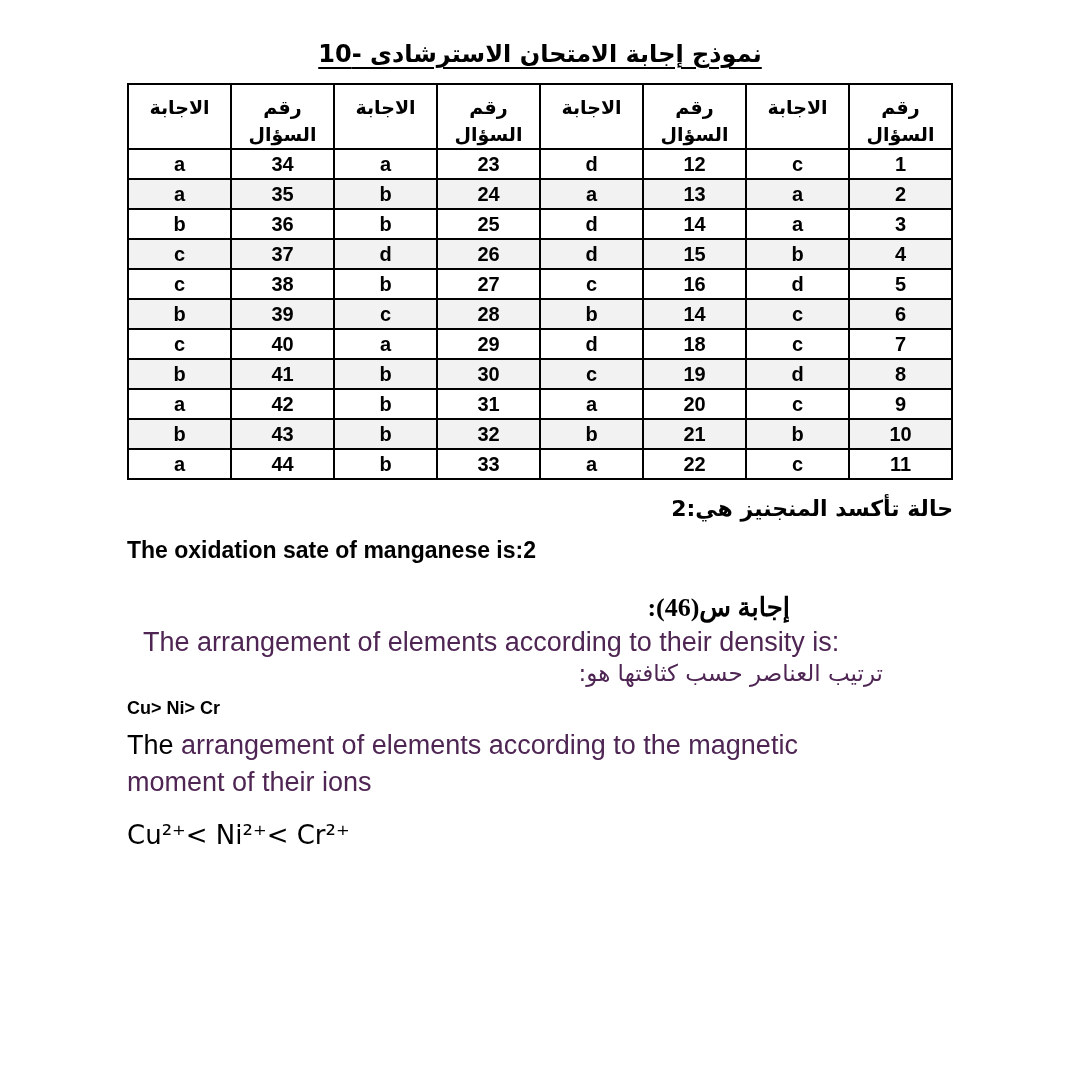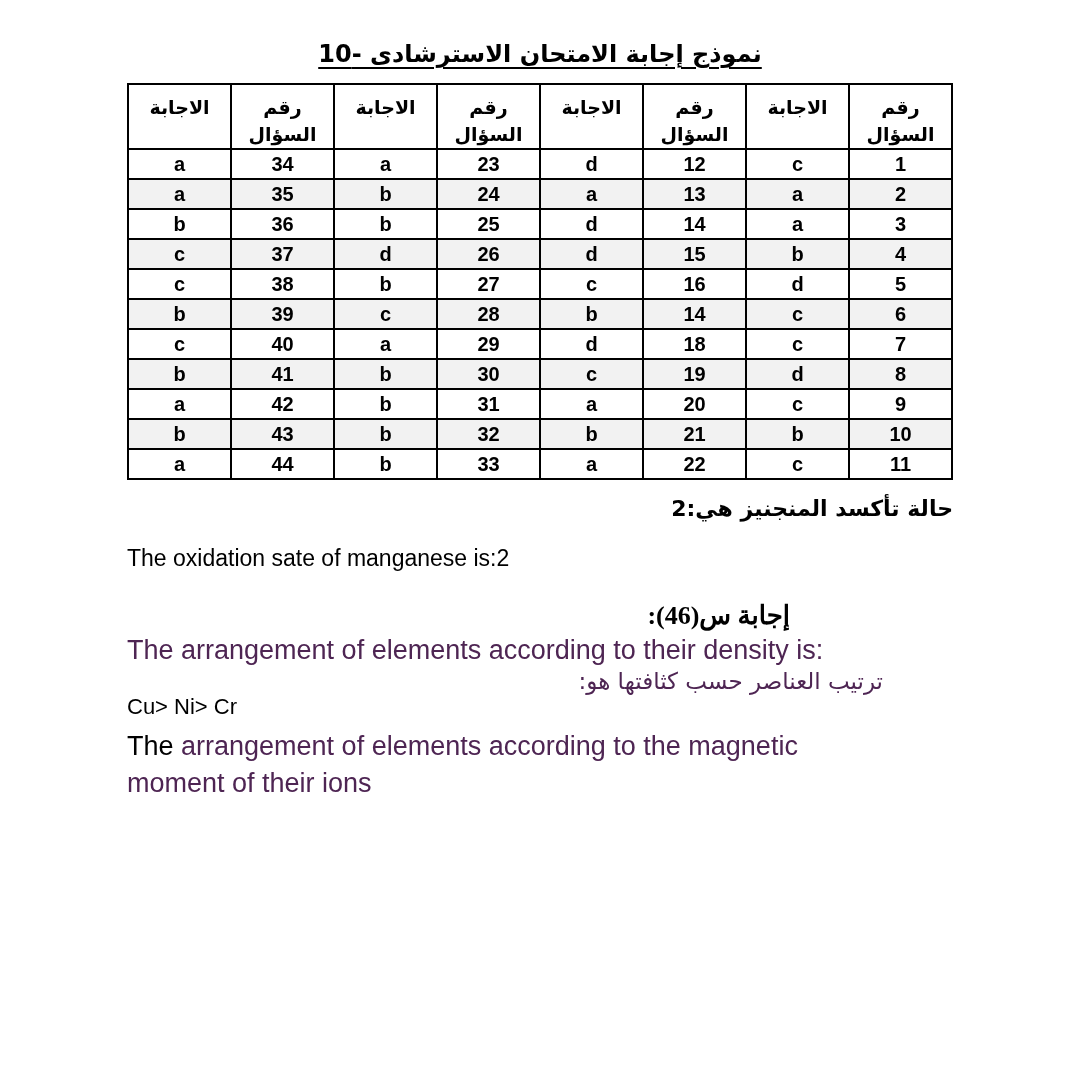--- a/index.html
+++ b/index.html
@@ -73,46 +73,48 @@
     text-underline-offset: 5px;
     font-family: "DejaVu Sans", sans-serif;
   }
   .q45-ar {
     margin-top: 16px;
     font-size: 22px;
     font-weight: bold;
     font-family: "DejaVu Sans", sans-serif;
   }
   .q45-en {
-    margin-top: 24px;
+    margin-top: 16px;
     font-size: 23px;
-    font-weight: normal;
+    font-weight: bold;
   }
   .q46-heading {
     margin-top: 28px;
     font-size: 26px;
     font-weight: bold;
     padding-right: 163px;
     font-family: Liberation Serif, serif;
   }
   .q46-den-en {
     margin-top: 4px;
     font-size: 27px;
     color: var(--accent_purple);
+    margin-left: 16px;
   }
   .q46-den-ar {
     margin-top: 2px;
     font-size: 23px;
     padding-right: 70px;
     color: var(--accent_purple);
     font-family: "DejaVu Sans", sans-serif;
   }
   .cu-line {
-    margin-top: 0;
-    font-size: 22px;
+    margin-top: 12px;
+    font-size: 18px;
+    font-weight: bold;
   }
   .q46-mag-en {
     margin-top: 8px;
     font-size: 27px;
     line-height: 1.35;
     white-space: pre-line;
     color: var(--accent_purple);
   }
   .q46-mag-en .lead-word { color: var(--text_color); text-align: right; }
   .q46-mag-ar {
@@ -275,14 +277,15 @@
   <div class="q46-den-en ltr">The arrangement of elements according to their density is:</div>
 
   <div class="q46-den-ar rtl">ترتيب العناصر حسب كثافتها هو:</div>
 
   <div class="cu-line ltr">Cu&gt; Ni&gt; Cr</div>
 
   <div class="q46-mag-en ltr"><span class="lead-word">The </span><span>arrangement of elements according to the magnetic
 moment of their ions</span></div>
 
 
+  <div class="cu2-line ltr">Cu²⁺&lt; Ni²⁺&lt; Cr²⁺</div>
 
 </div>
 
 </body></html>

